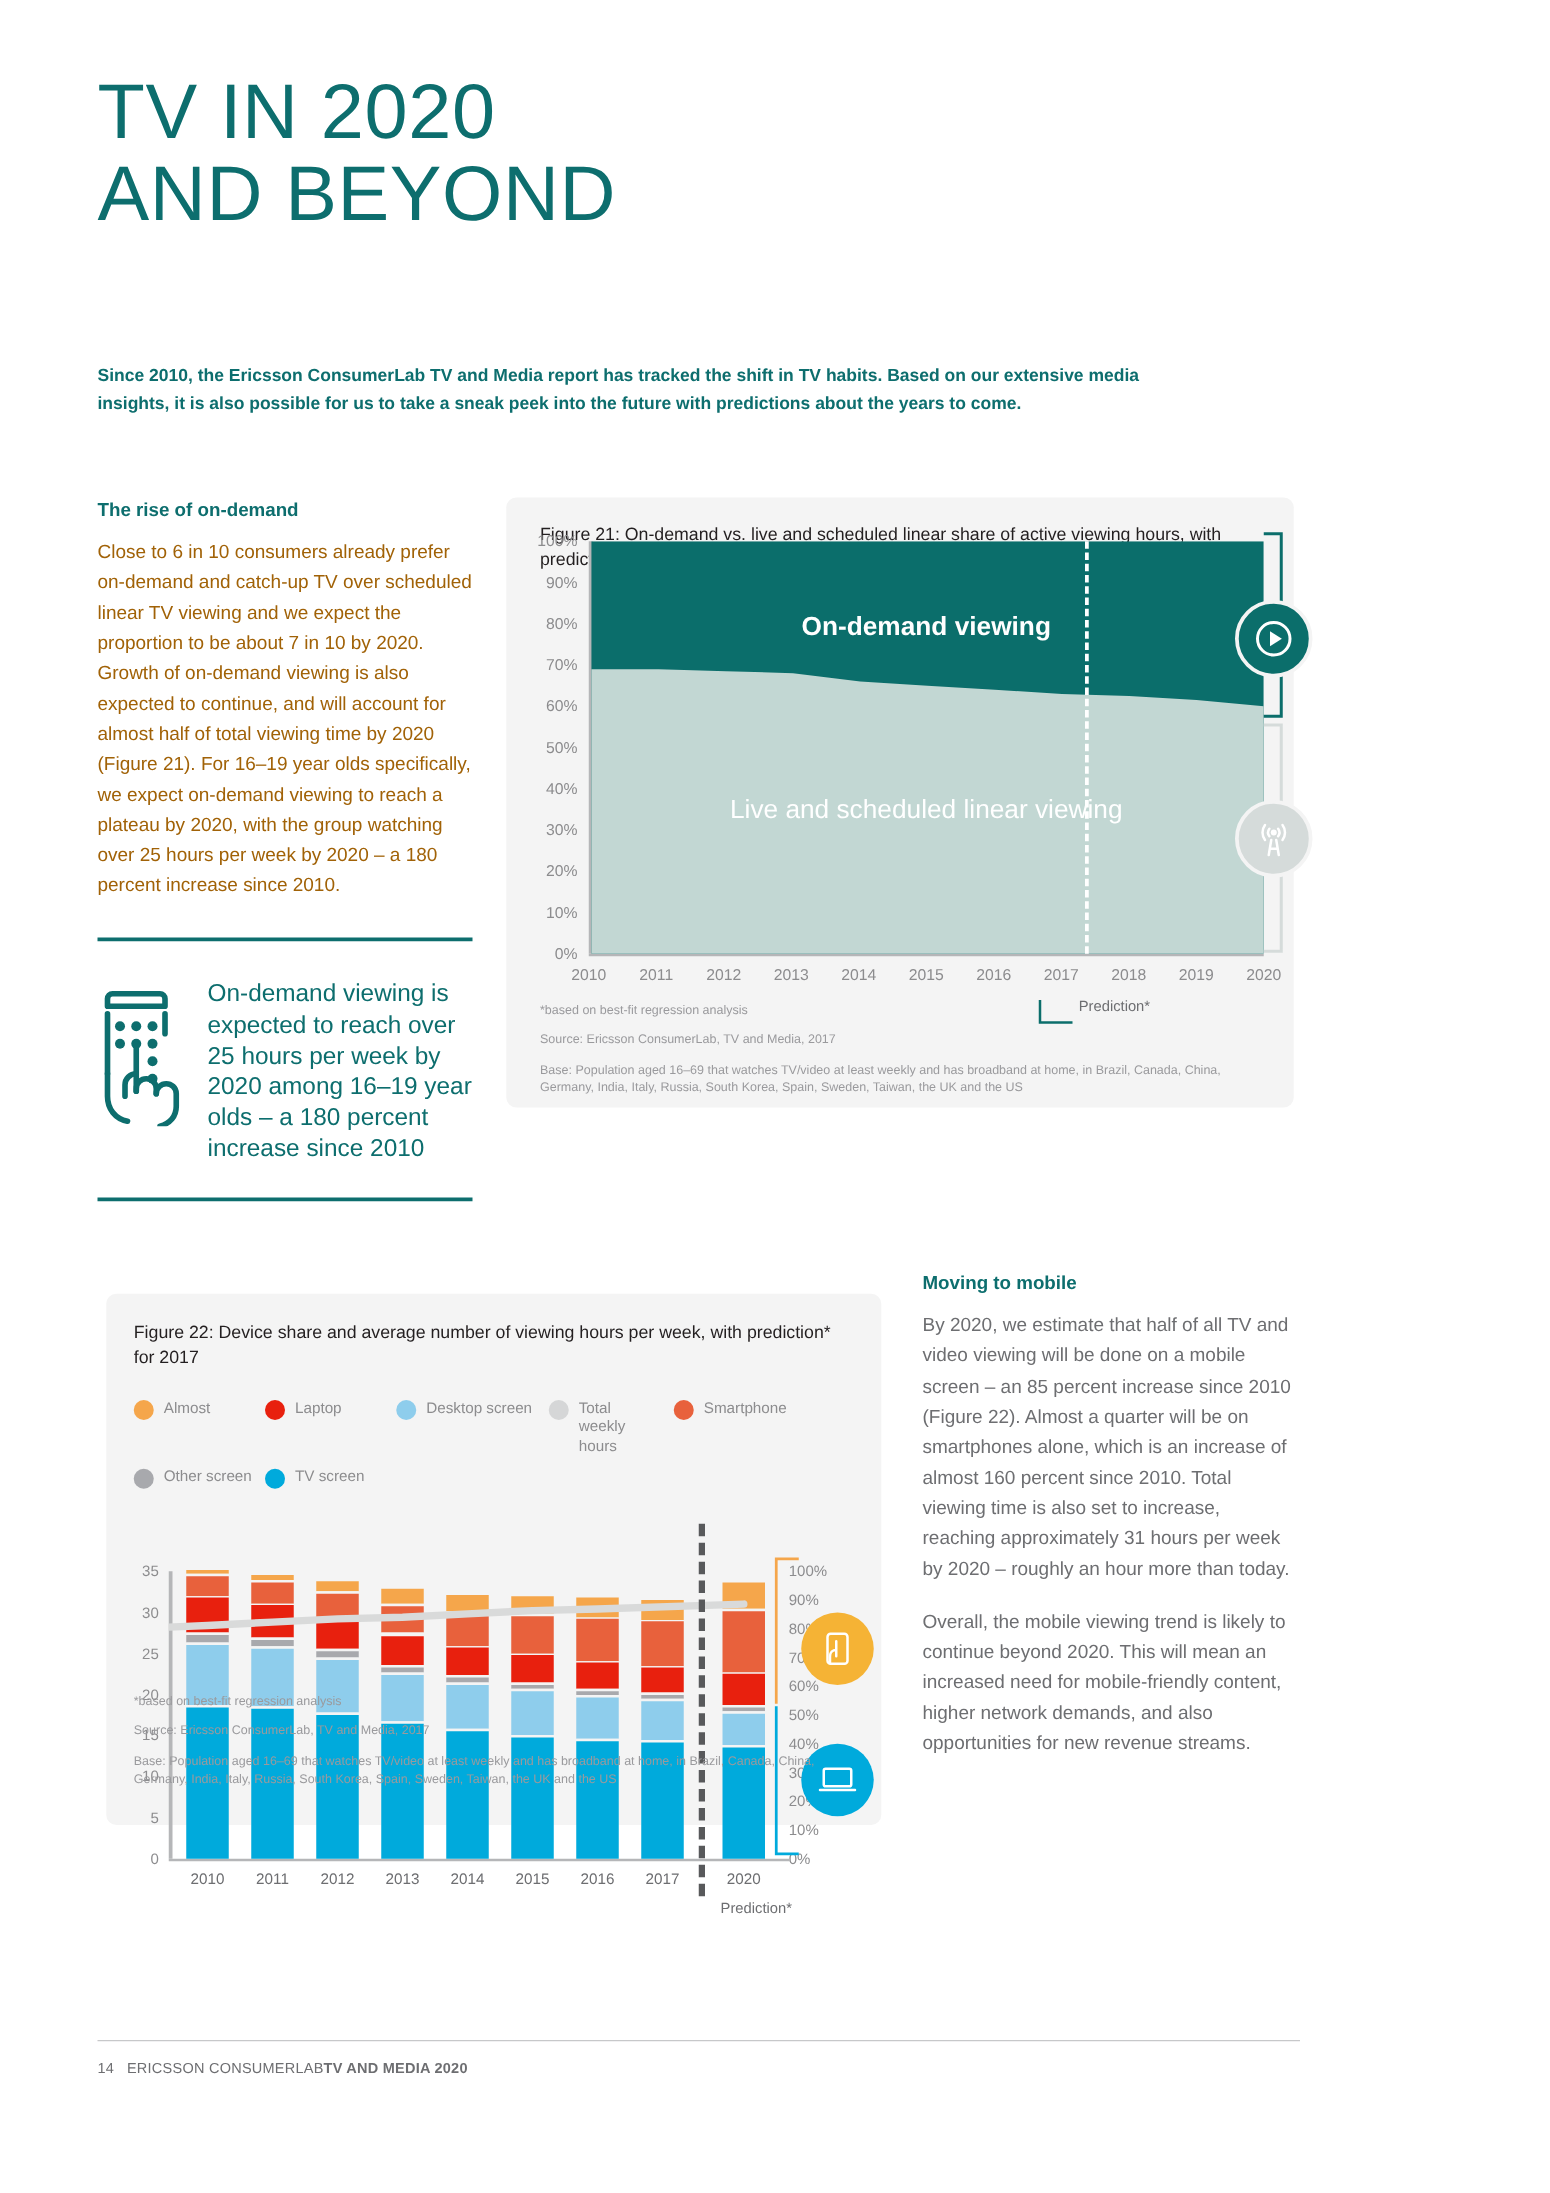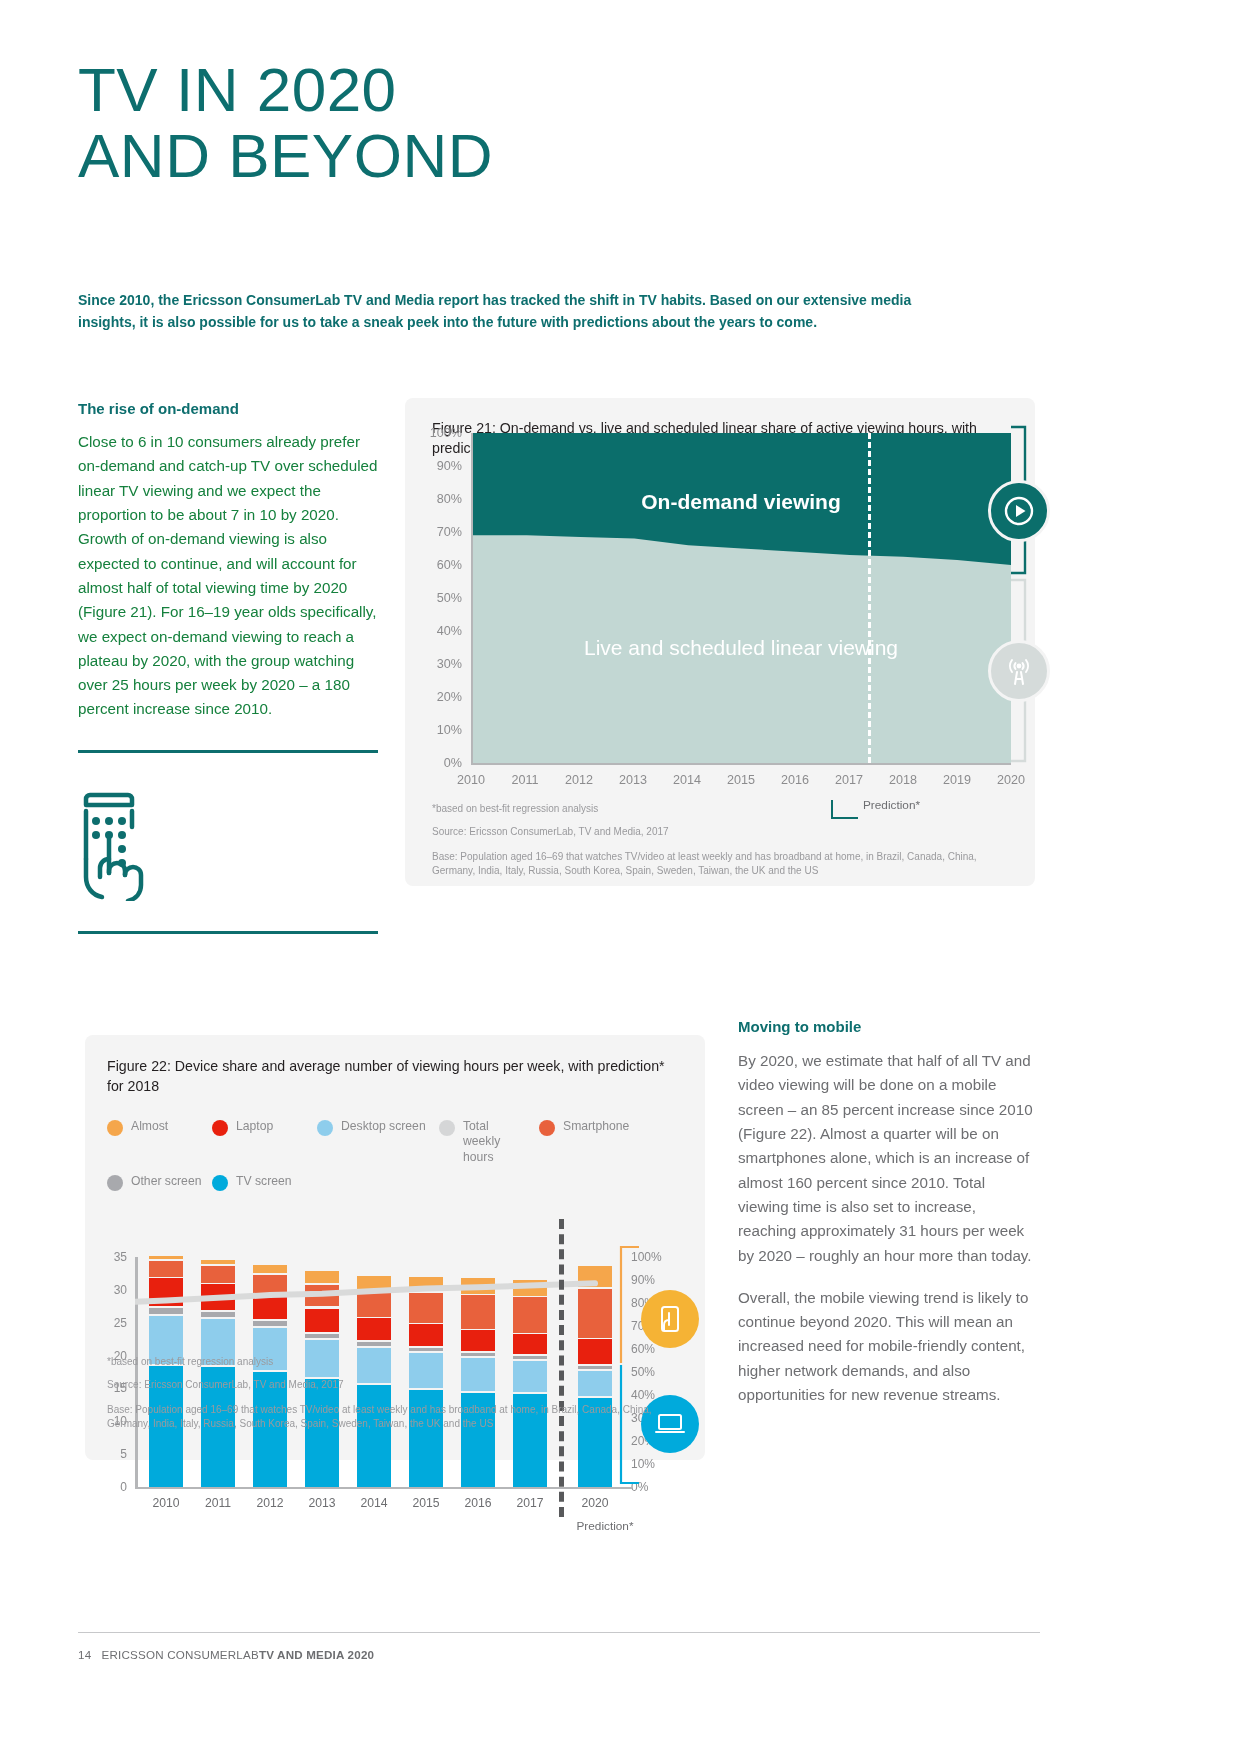--- a/index.html
+++ b/index.html
@@ -28,21 +28,21 @@
     font-weight: bold; color: #0d6e6e;
   }
 
   
   .col-left { position: absolute; left: 78px; top: 400px; width: 300px; }
   .sub-head {
     font-size: 15px; font-weight: bold; color: #0d6e6e;
     margin-bottom: 13px;
   }
   .body-text {
-    font-size: 15.2px; line-height: 1.6; color: #15803d;
+    font-size: 15.2px; line-height: 1.6; color: #a16207;
   }
 
   
   .pullquote {
     position: absolute; left: 78px; top: 750px; width: 300px;
   }
   .pq-rule { height: 3px; background: #0d6e6e; width: 300px; }
   .pq-body { display: flex; gap: 14px; padding: 28px 0 26px 0; }
   .pq-icon { flex: 0 0 74px; }
   .pq-text {
@@ -163,20 +163,21 @@
           </g>
           <g fill="none" stroke="#0d6e6e" stroke-width="4.5" stroke-linecap="round" stroke-linejoin="round">
             <path d="M31 54 v38"></path>
             <path d="M31 78 c-5 0 -9 4 -9 9 v9"></path>
             <path d="M8 78 v18 c0 10 6 18 16 20"></path>
             <path d="M31 92 v-2 c0-5 4-8 8-8 s8 3 8 8 v4"></path>
             <path d="M47 94 c0-5 4-8 8-8 s8 3 8 8 v10 c0 8-5 14-13 16"></path>
           </g>
         </svg>
       </div>
+      <div class="pq-text">On-demand viewing is expected to reach over 25 hours per week by 2020 among 16–19 year olds – a 180 percent increase since 2010</div>
     </div>
     <div class="pq-rule"></div>
   </div>
 
   <div class="fig-card" id="fig21">
     <div class="fig-title">Figure 21: On-demand vs. live and scheduled linear share of active viewing hours, with prediction* for 2020</div>
 
     <div class="f21-plot">
 
       <span class="f21-ylab" style="top:0%">100%</span>
@@ -249,21 +250,21 @@
       <path d="M2,2 V20 H28" fill="none" stroke="#0b6e6b" stroke-width="2"></path>
     </svg>
     <div style="position:absolute;left:458px;top:400px;font-size:11.8px;color:#6d6e71;">Prediction*</div>
 
     <div class="footnote" style="position:absolute;left:27px;top:404px;">*based on best-fit regression analysis</div>
     <div class="footnote" style="position:absolute;left:27px;top:427px;">Source: Ericsson ConsumerLab, TV and Media, 2017</div>
     <div class="footnote tight" style="position:absolute;left:27px;top:452px;width:590px;">Base: Population aged 16–69 that watches TV/video at least weekly and has broadband at home, in Brazil, Canada, China, Germany, India, Italy, Russia, South Korea, Spain, Sweden, Taiwan, the UK and the US</div>
   </div>
 
   <div class="fig-card" id="fig22">
-    <div class="fig-title">Figure 22: Device share and average number of viewing hours per week, with prediction* for 2018</div>
+    <div class="fig-title">Figure 22: Device share and average number of viewing hours per week, with prediction* for 2017</div>
 
     <div class="legend">
       <div class="leg-item">
         <span class="leg-dot" style="background:#f5a64b"></span>
         <span class="leg-label">Almost</span>
       </div>
       <div class="leg-item">
         <span class="leg-dot" style="background:#e8200e"></span>
         <span class="leg-label">Laptop</span>
       </div>

